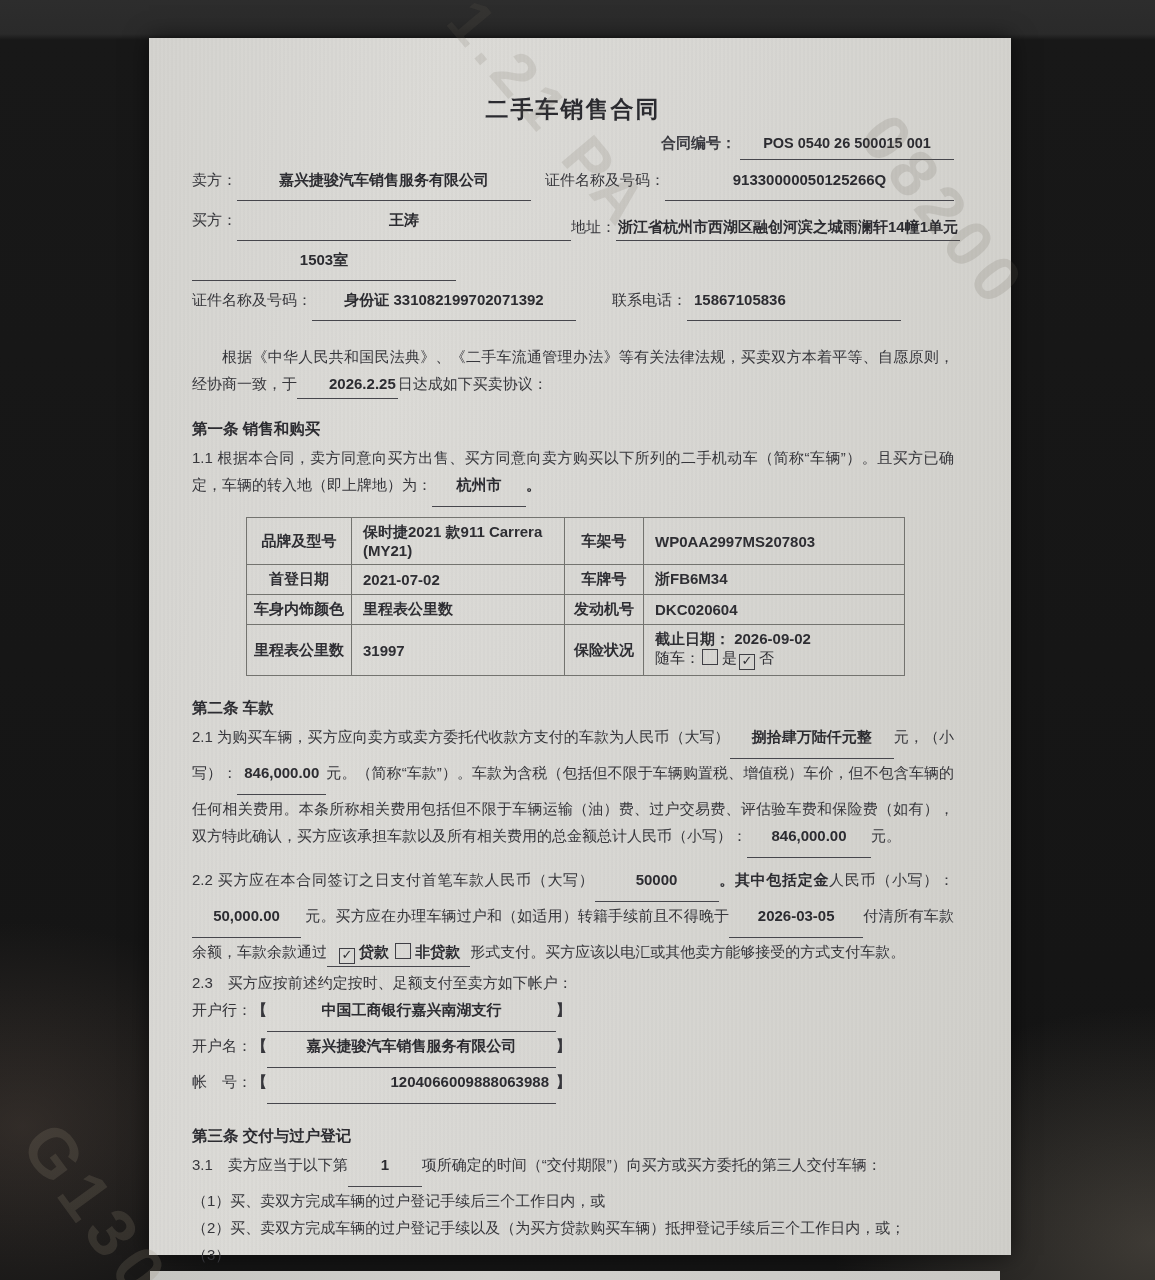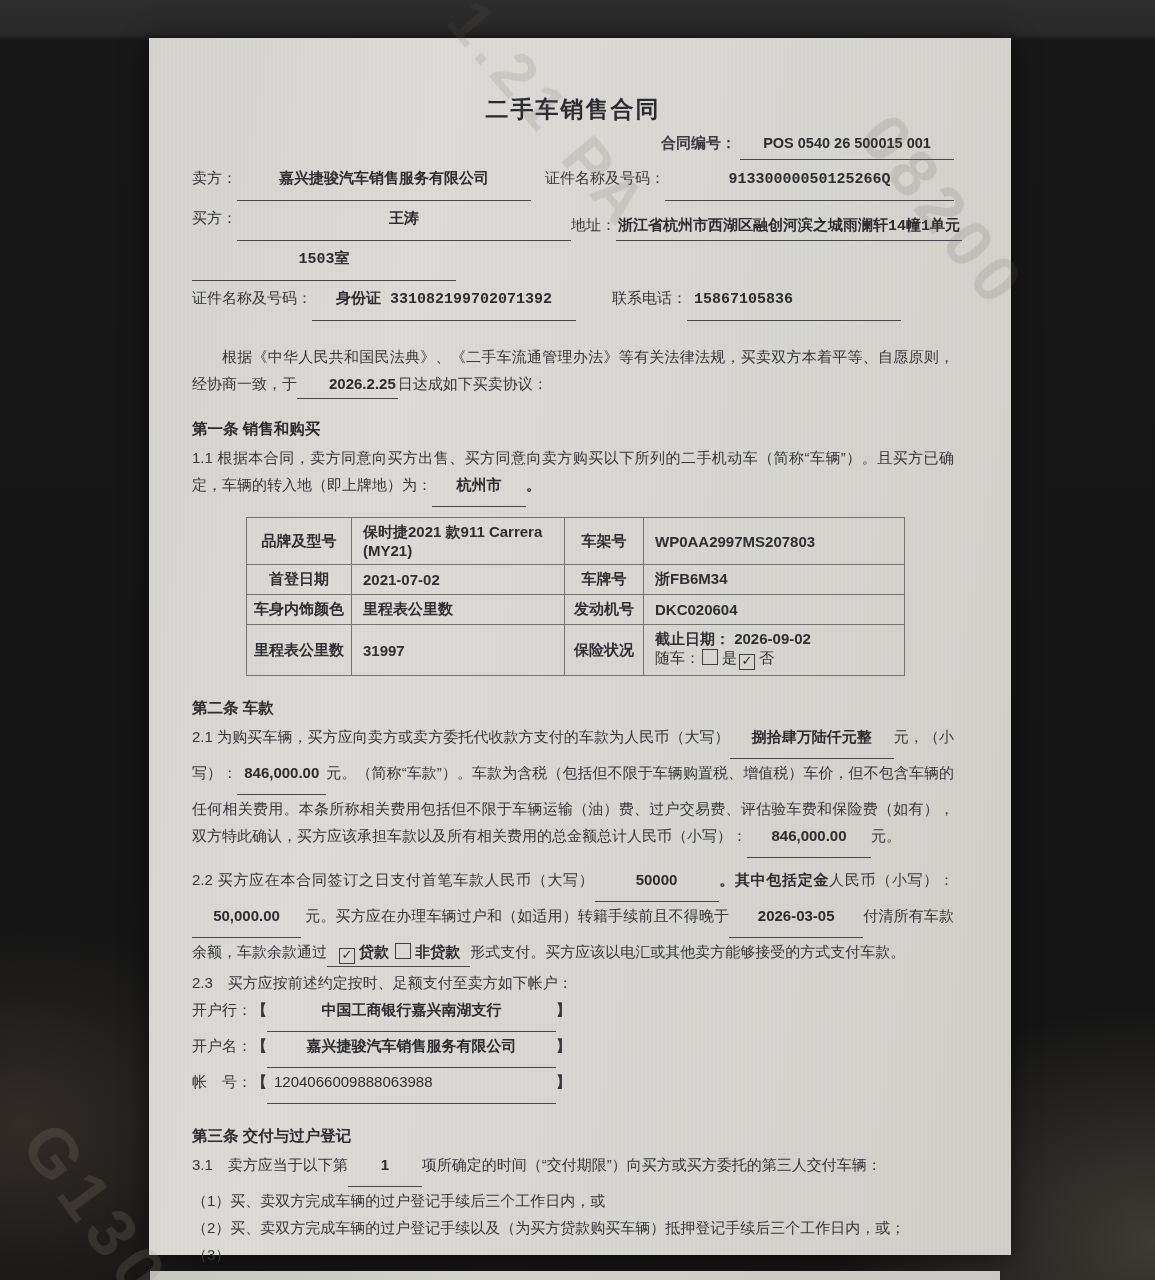--- a/index.html
+++ b/index.html
@@ -24,21 +24,21 @@
     background:linear-gradient(90deg,#c6c6c2,#d2d1cd 40%,#c9c8c4);
   }
   .content{
     position:absolute;left:43px;top:0;width:762px;
     color:#36363b;font-size:15px;
   }
   .title{margin-top:56px;text-align:center;font-size:23px;font-weight:bold;color:#2b2b30;letter-spacing:2px;}
   .cnrow{margin-top:9px;text-align:right;font-size:14.5px;color:#3a3a40;}
   .cnrow .lab{font-weight:bold;font-size:15px;}
   .u{display:inline-block;border-bottom:1.5px solid #46464c;padding:0 7px 8px;font-weight:bold;color:#2c2c31;text-align:center;}
-  .party{margin-top:7px;font-family:Liberation Mono, monospace;}
+  .party{margin-top:7px;}
   .prow{display:flex;margin-bottom:6px;line-height:25px;align-items:flex-end;}
   .prow .half{white-space:nowrap;}
   .para{line-height:27px;text-align:justify;margin:0;}
   .indent{text-indent:2em;}
   .hd{font-weight:bold;color:#2c2c31;font-size:15.5px;margin:0;}
   table.veh{border-collapse:collapse;margin:10px 0 0 54px;table-layout:fixed;}
   table.veh td{border:1.3px solid #73736f;font-weight:bold;color:#2e2e33;font-size:15px;padding:5px 11px;vertical-align:middle;}
   table.veh td.lab{text-align:center;padding:5px 6px;}
   .cb{display:inline-block;width:14px;height:14px;border:1.6px solid #3e3e44;vertical-align:-2px;margin:0 4px 0 2px;text-align:center;line-height:12px;font-size:13px;font-weight:bold;color:#2c2c31;background:transparent;}
   .bankrow{line-height:27px;white-space:nowrap;}
@@ -152,21 +152,21 @@
 
     <p class="para" style="margin-top:2px">2.3　买方应按前述约定按时、足额支付至卖方如下帐户：</p>
 
     <div class="bankrow">
       <span>开户行：</span><span class="br">【</span><span class="u" style="min-width:275px;font-weight:bold">中国工商银行嘉兴南湖支行</span><span class="br">】</span>
     </div>
     <div class="bankrow">
       <span></span><span>开户名：</span><span class="br">【</span><span class="u" style="min-width:275px;font-weight:bold">嘉兴捷骏汽车销售服务有限公司</span><span class="br">】</span>
     </div>
     <div class="bankrow">
-      <span>帐　号：</span><span class="br">【</span><span class="u" style="min-width:275px;font-weight:normal;text-align:left">1204066009888063988</span><span class="br">】</span>
+      <span>帐　号：</span><span class="br">【</span><span class="u" style="min-width:275px;font-weight:bold;text-align:right">1204066009888063988</span><span class="br">】</span>
     </div>
 
 
     <p class="hd" style="margin-top:22px">第三条 交付与过户登记</p>
 
     <p class="para" style="margin-top:4px">
       <span>3.1　卖方应当于以下第</span><span class="u" style="min-width:60px">1</span><span>项所确定的时间（“交付期限”）向买方或买方委托的第三人交付车辆：</span>
     </p>
     <p class="para">（1）买、卖双方完成车辆的过户登记手续后三个工作日内，或</p>
     <p class="para">（2）买、卖双方完成车辆的过户登记手续以及（为买方贷款购买车辆）抵押登记手续后三个工作日内，或；</p>

